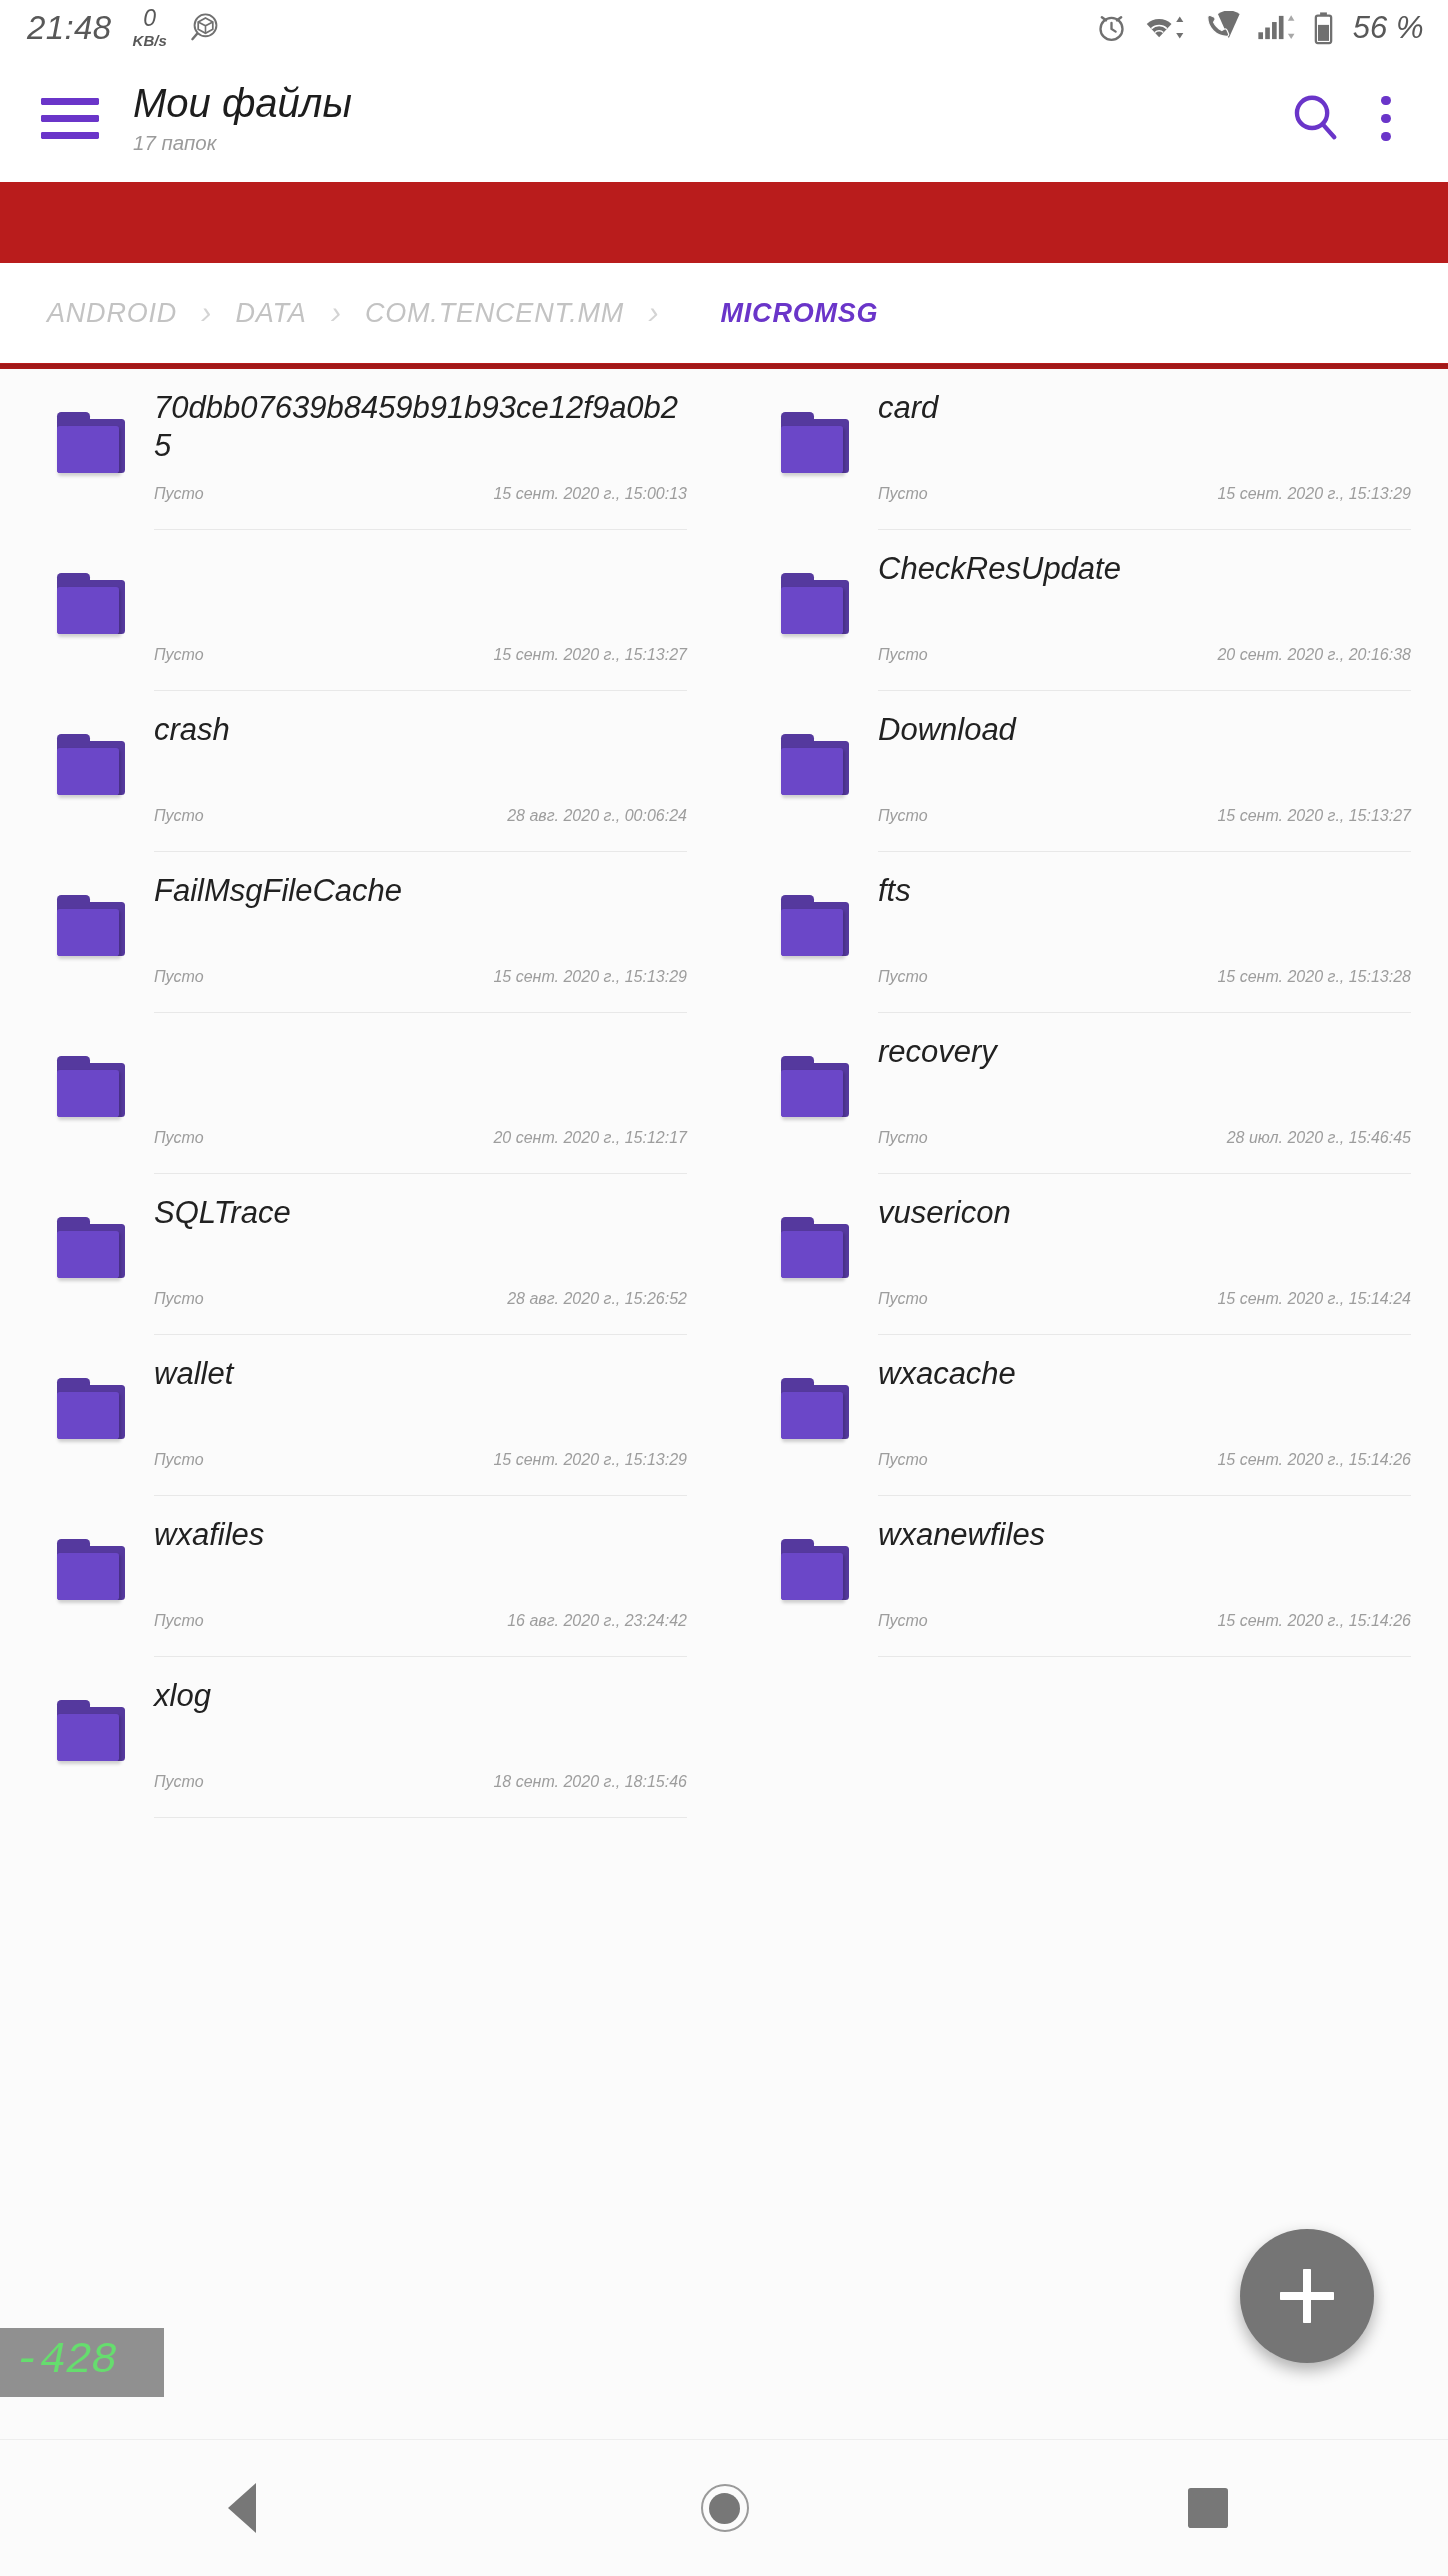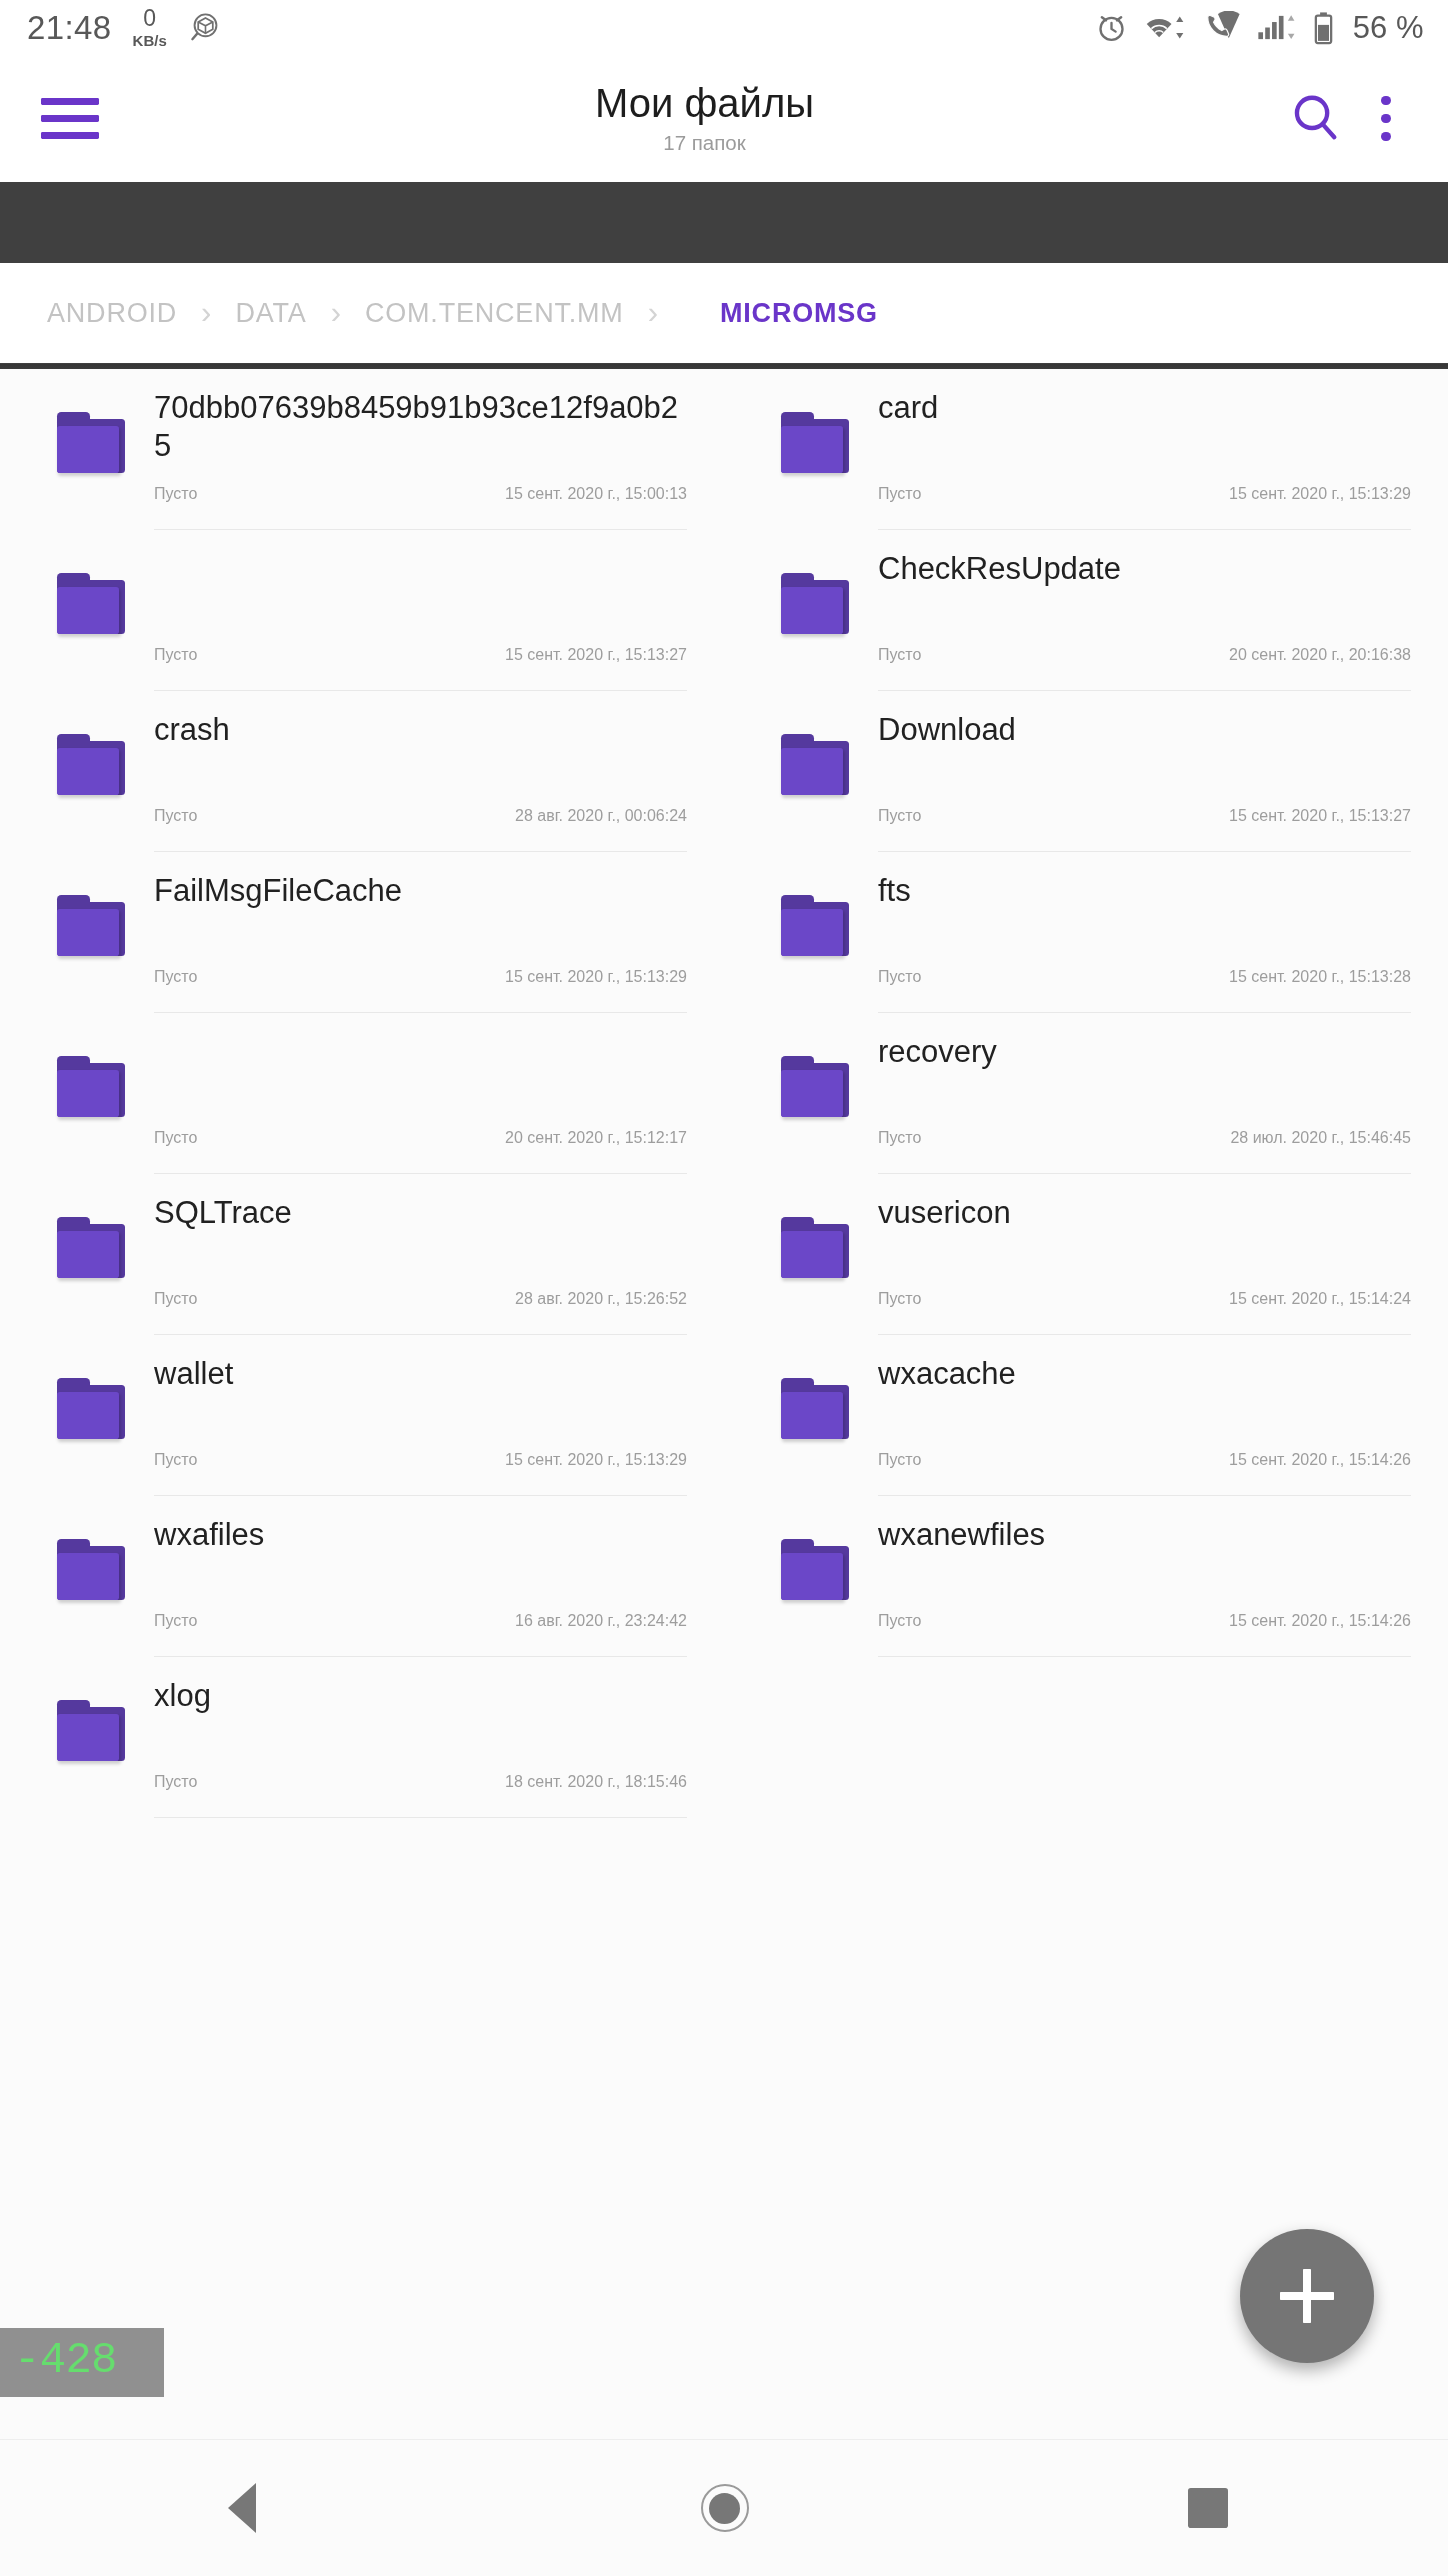--- a/index.html
+++ b/index.html
@@ -7,21 +7,22 @@
     width: 1449px;
     height: 2576px;
     background: #ffffff;
     font-family: "Liberation Sans", sans-serif;
     overflow: hidden;
   }
   #screen {
     position: relative;
     width: 1449px;
     height: 2576px;
-    background: #404040;
+    background: #b91c1c;
+    font-style: italic;
   }
 
   
   #status-bar {
     position: absolute;
     top: 0; left: 0;
     width: 1449px; height: 55px;
     background: #ffffff;
     display: flex;
     align-items: center;
@@ -56,21 +57,21 @@
   #hamburger {
     width: 58px; height: 42px;
     display: flex; flex-direction: column; justify-content: space-between;
     margin-right: 34px;
     flex: 0 0 auto;
   }
   #hamburger span {
     display: block; height: 7.8px; width: 100%;
     background: #6a35c9; border-radius: 1.4px;
   }
-  #title-block { flex: 1 1 auto; display: flex; flex-direction: column; justify-content: center; text-align: center; }
+  #title-block { flex: 1 1 auto; display: flex; flex-direction: column; justify-content: center; }
   #page-title { font-size: 40px; color: #1d1d1d; line-height: 1.05; }
   #page-subtitle { font-size: 20.5px; color: #9b9b9b; margin-top: 7.8px; }
   .appbar-action { flex: 0 0 auto; display: flex; align-items: center; justify-content: center; }
   #search-btn { width: 78px; height: 78px; }
   #overflow-btn { width: 64px; height: 78px; display:flex; flex-direction:column; align-items:center; justify-content:center; gap: 8.5px; }
   #overflow-btn i { display:block; width: 9.2px; height: 9.2px; border-radius: 50%; background: #6a35c9; }
 
   
   #breadcrumb {
     position: absolute;

